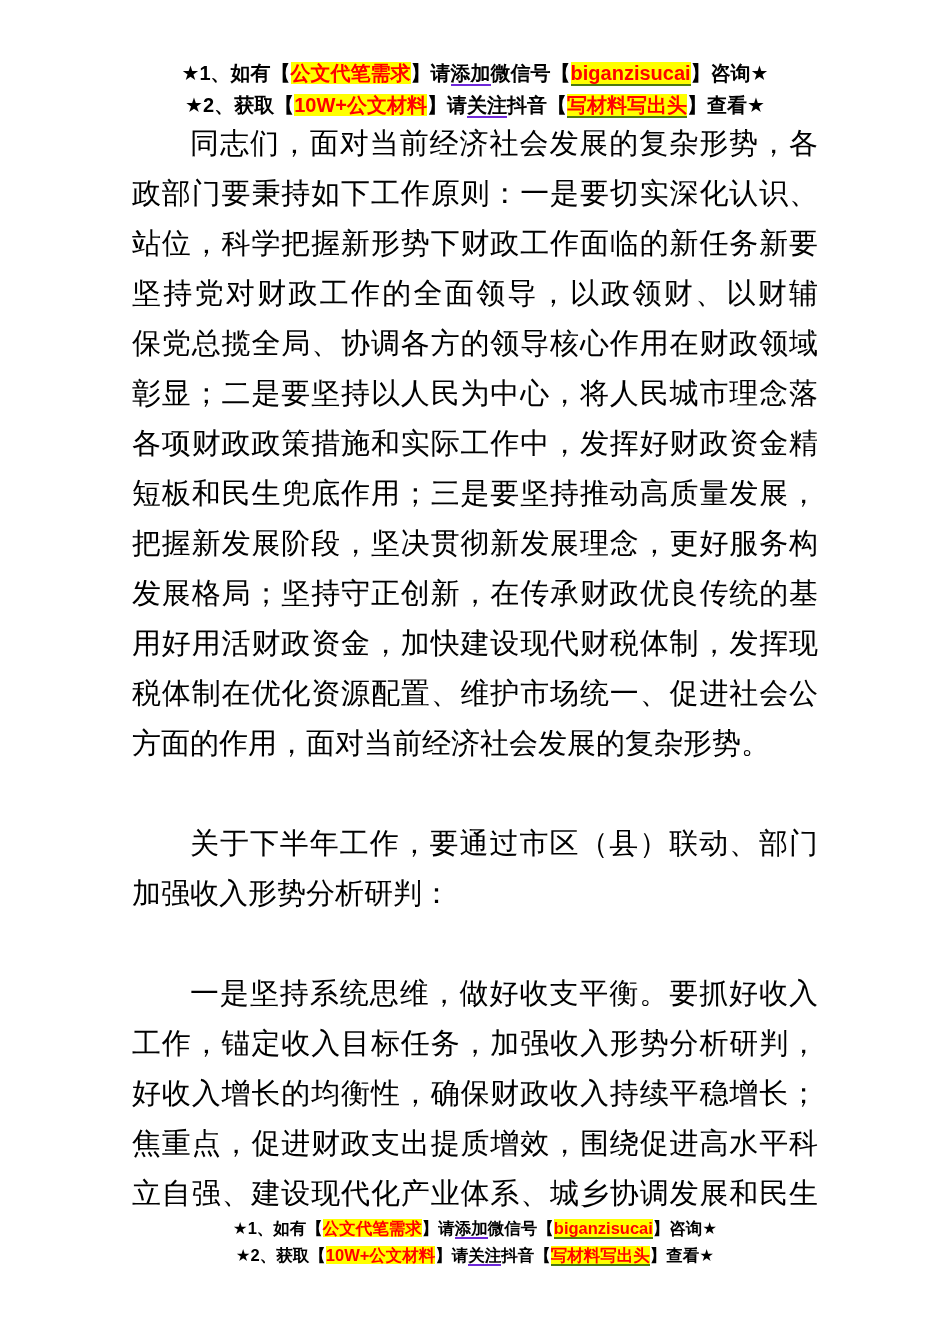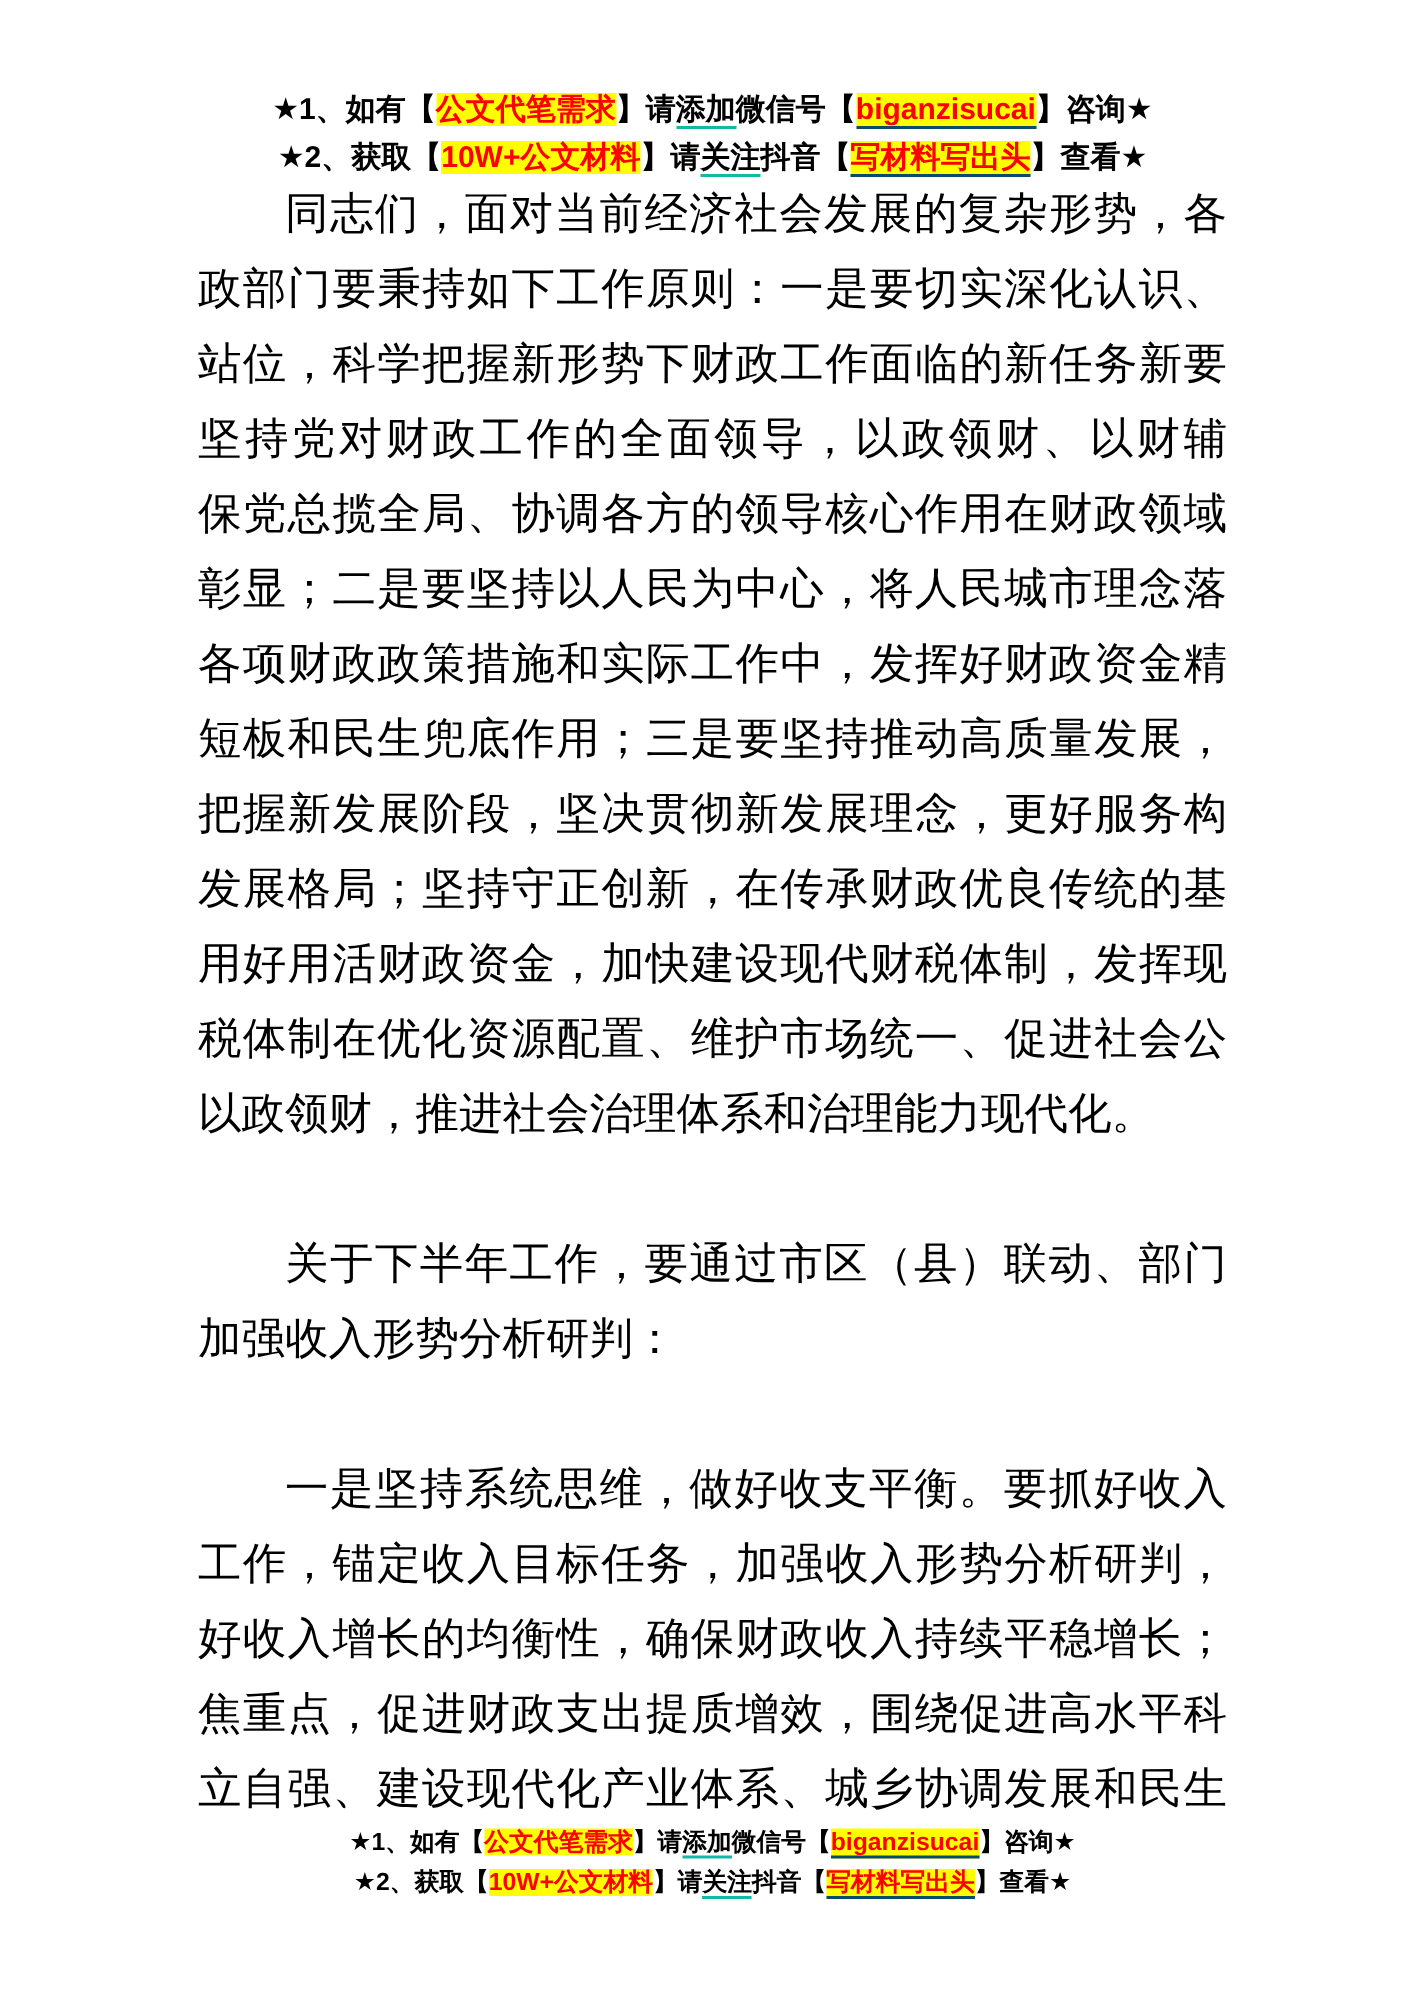--- a/index.html
+++ b/index.html
@@ -23,22 +23,22 @@
     width: 100%;
     text-align: center;
     font-weight: bold;
     color: #000000;
     white-space: nowrap;
   }
   .promo-header { top: 57px;   font-size: 20px;   line-height: 32px; }
   .promo-footer { top: 1215px; font-size: 16.5px; line-height: 27px; }
   .promo .hl  { background: #ffff00; }
   .promo .red { color: #ff0000; margin-top: 20px; }
-  .promo .u-black { border-bottom: 2px solid #14b8a6; }
-  .promo .u-red   { border-bottom: 2px solid #0c4a6e; }
+  .promo .u-black { border-bottom: 2px solid #6d28d9; }
+  .promo .u-red   { border-bottom: 2px solid #4d7c0f; }
   
   .doc-body {
     position: absolute;
     left: 132px;
     top: 118px;
     width: 686px;
     font-size: 29px;
     line-height: 50px;
     color: #000000;
     font-weight: normal;
@@ -68,21 +68,21 @@
         <div class="line">站位，科学把握新形势下财政工作面临的新任务新要求。</div>
         <div class="line">坚持党对财政工作的全面领导，以政领财、以财辅政，确</div>
         <div class="line">保党总揽全局、协调各方的领导核心作用在财政领域充分</div>
         <div class="line">彰显；二是要坚持以人民为中心，将人民城市理念落实到</div>
         <div class="line">各项财政政策措施和实际工作中，发挥好财政资金精准补</div>
         <div class="line">短板和民生兜底作用；三是要坚持推动高质量发展，准确</div>
         <div class="line">把握新发展阶段，坚决贯彻新发展理念，更好服务构建新</div>
         <div class="line">发展格局；坚持守正创新，在传承财政优良传统的基础上</div>
         <div class="line">用好用活财政资金，加快建设现代财税体制，发挥现代财</div>
         <div class="line">税体制在优化资源配置、维护市场统一、促进社会公平等</div>
-        <div class="line no-fill">以政领财，推进社会治理体系和治理能力现代化。</div>
+        <div class="line no-fill">方面的作用，面对当前经济社会发展的复杂形势。</div>
       </div>
       <div class="para">
         <div class="line indent">关于下半年工作，要通过市区（县）联动、部门协同</div>
         <div class="line no-fill">加强收入形势分析研判：</div>
       </div>
       <div class="para">
         <div class="line indent">一是坚持系统思维，做好收支平衡。要抓好收入组织</div>
         <div class="line">工作，锚定收入目标任务，加强收入形势分析研判，把握</div>
         <div class="line">好收入增长的均衡性，确保财政收入持续平稳增长；要聚</div>
         <div class="line">焦重点，促进财政支出提质增效，围绕促进高水平科技自</div>

